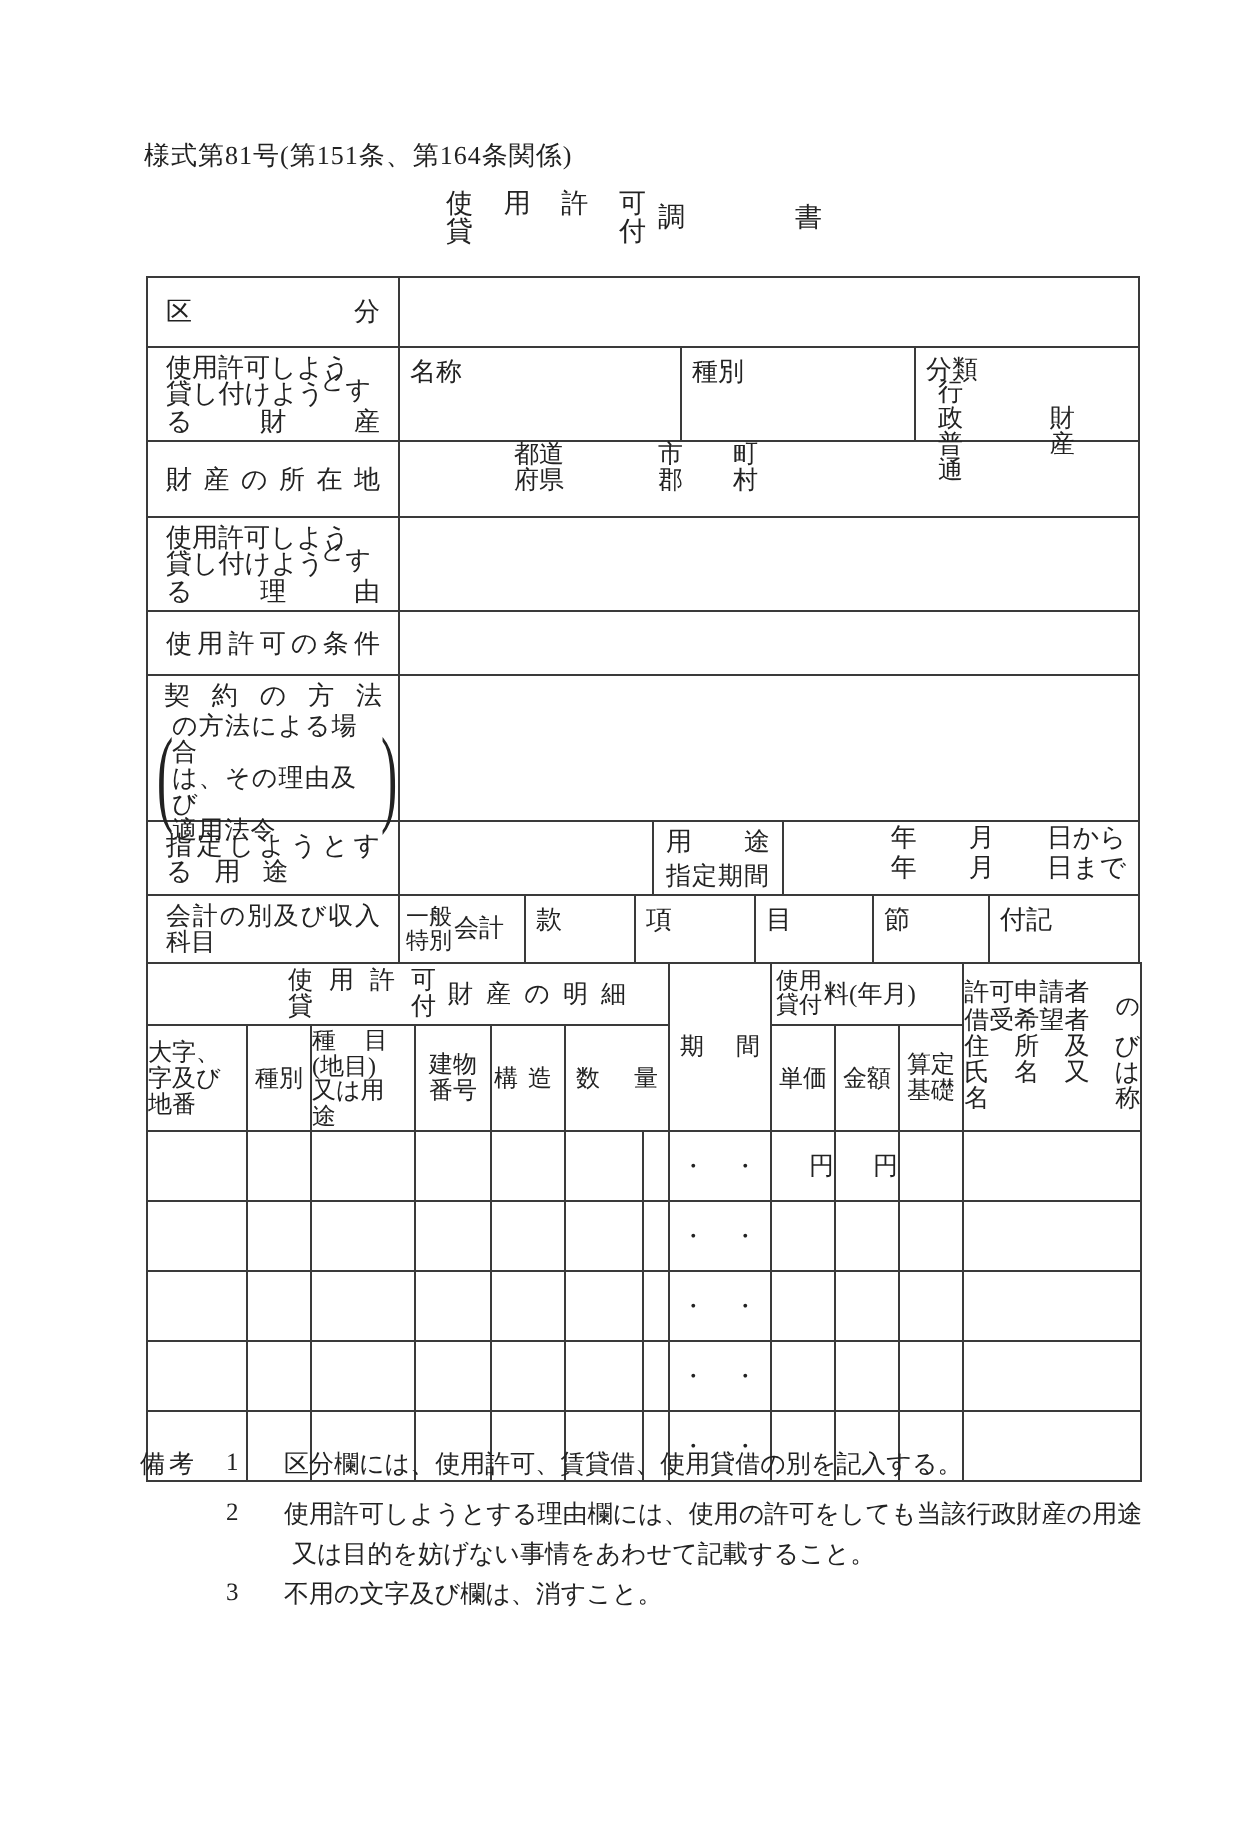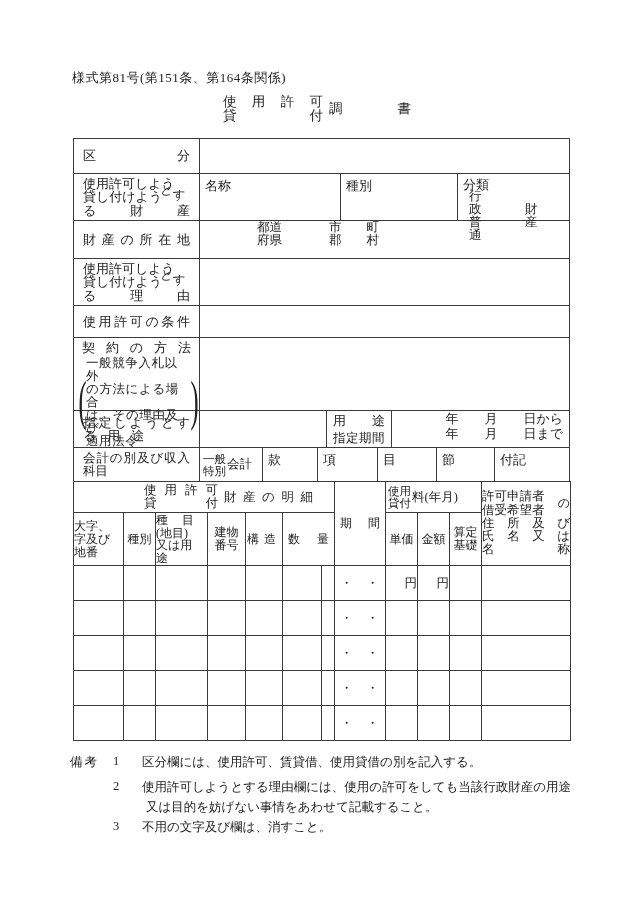--- a/index.html
+++ b/index.html
@@ -69,21 +69,21 @@
   .ls5{letter-spacing:5px;}
   .cat{font-size:12px;line-height:12.5px;padding-left:3px;}
   .catl1{width:38px;}
   .pad5{padding:0 5px;}
   td.dots{text-align:center;font-size:12px;letter-spacing:1px;}
   td.yen{vertical-align:top;text-align:right;padding:3px 5px 0 0;font-size:12.5px;}
   td.dsh{border-right:1px dashed #3a3a3a;}
   td.dsl{border-left:1px dashed #3a3a3a;}
 
   
-  .notes{position:absolute;left:70px;top:754px;font-size:12.5px;color:#222;}
+  .notes{position:absolute;left:70px;top:724px;font-size:12.5px;color:#222;}
   .nrow{display:flex;height:20px;align-items:flex-start;}
   .nrow.first{margin-bottom:5px;}
   .nhead{width:43px;letter-spacing:2px;}
   .nnum{width:29px;}
   .nwrap{margin-left:76px;height:20px;}
 
   .distF{display:flex;justify-content:space-between;}
 </style>
 </head>
 <body>
@@ -211,21 +211,20 @@
         <div class="dist cline1 distF">
             <span>契</span>
             <span>約</span>
             <span>の</span>
             <span>方</span>
             <span>法</span>
           </div>
         <div class="parenrow">
           <span class="bigp">(</span>
           <div class="ptext">
-            <div>一般競争入札以外</div>
             <div>の方法による場合</div>
             <div>は、その理由及び</div>
             <div>適用法令</div>
           </div>
           <span class="bigp">)</span>
         </div>
       </div>
       <div class="cell fill last"></div>
     </div>
 

